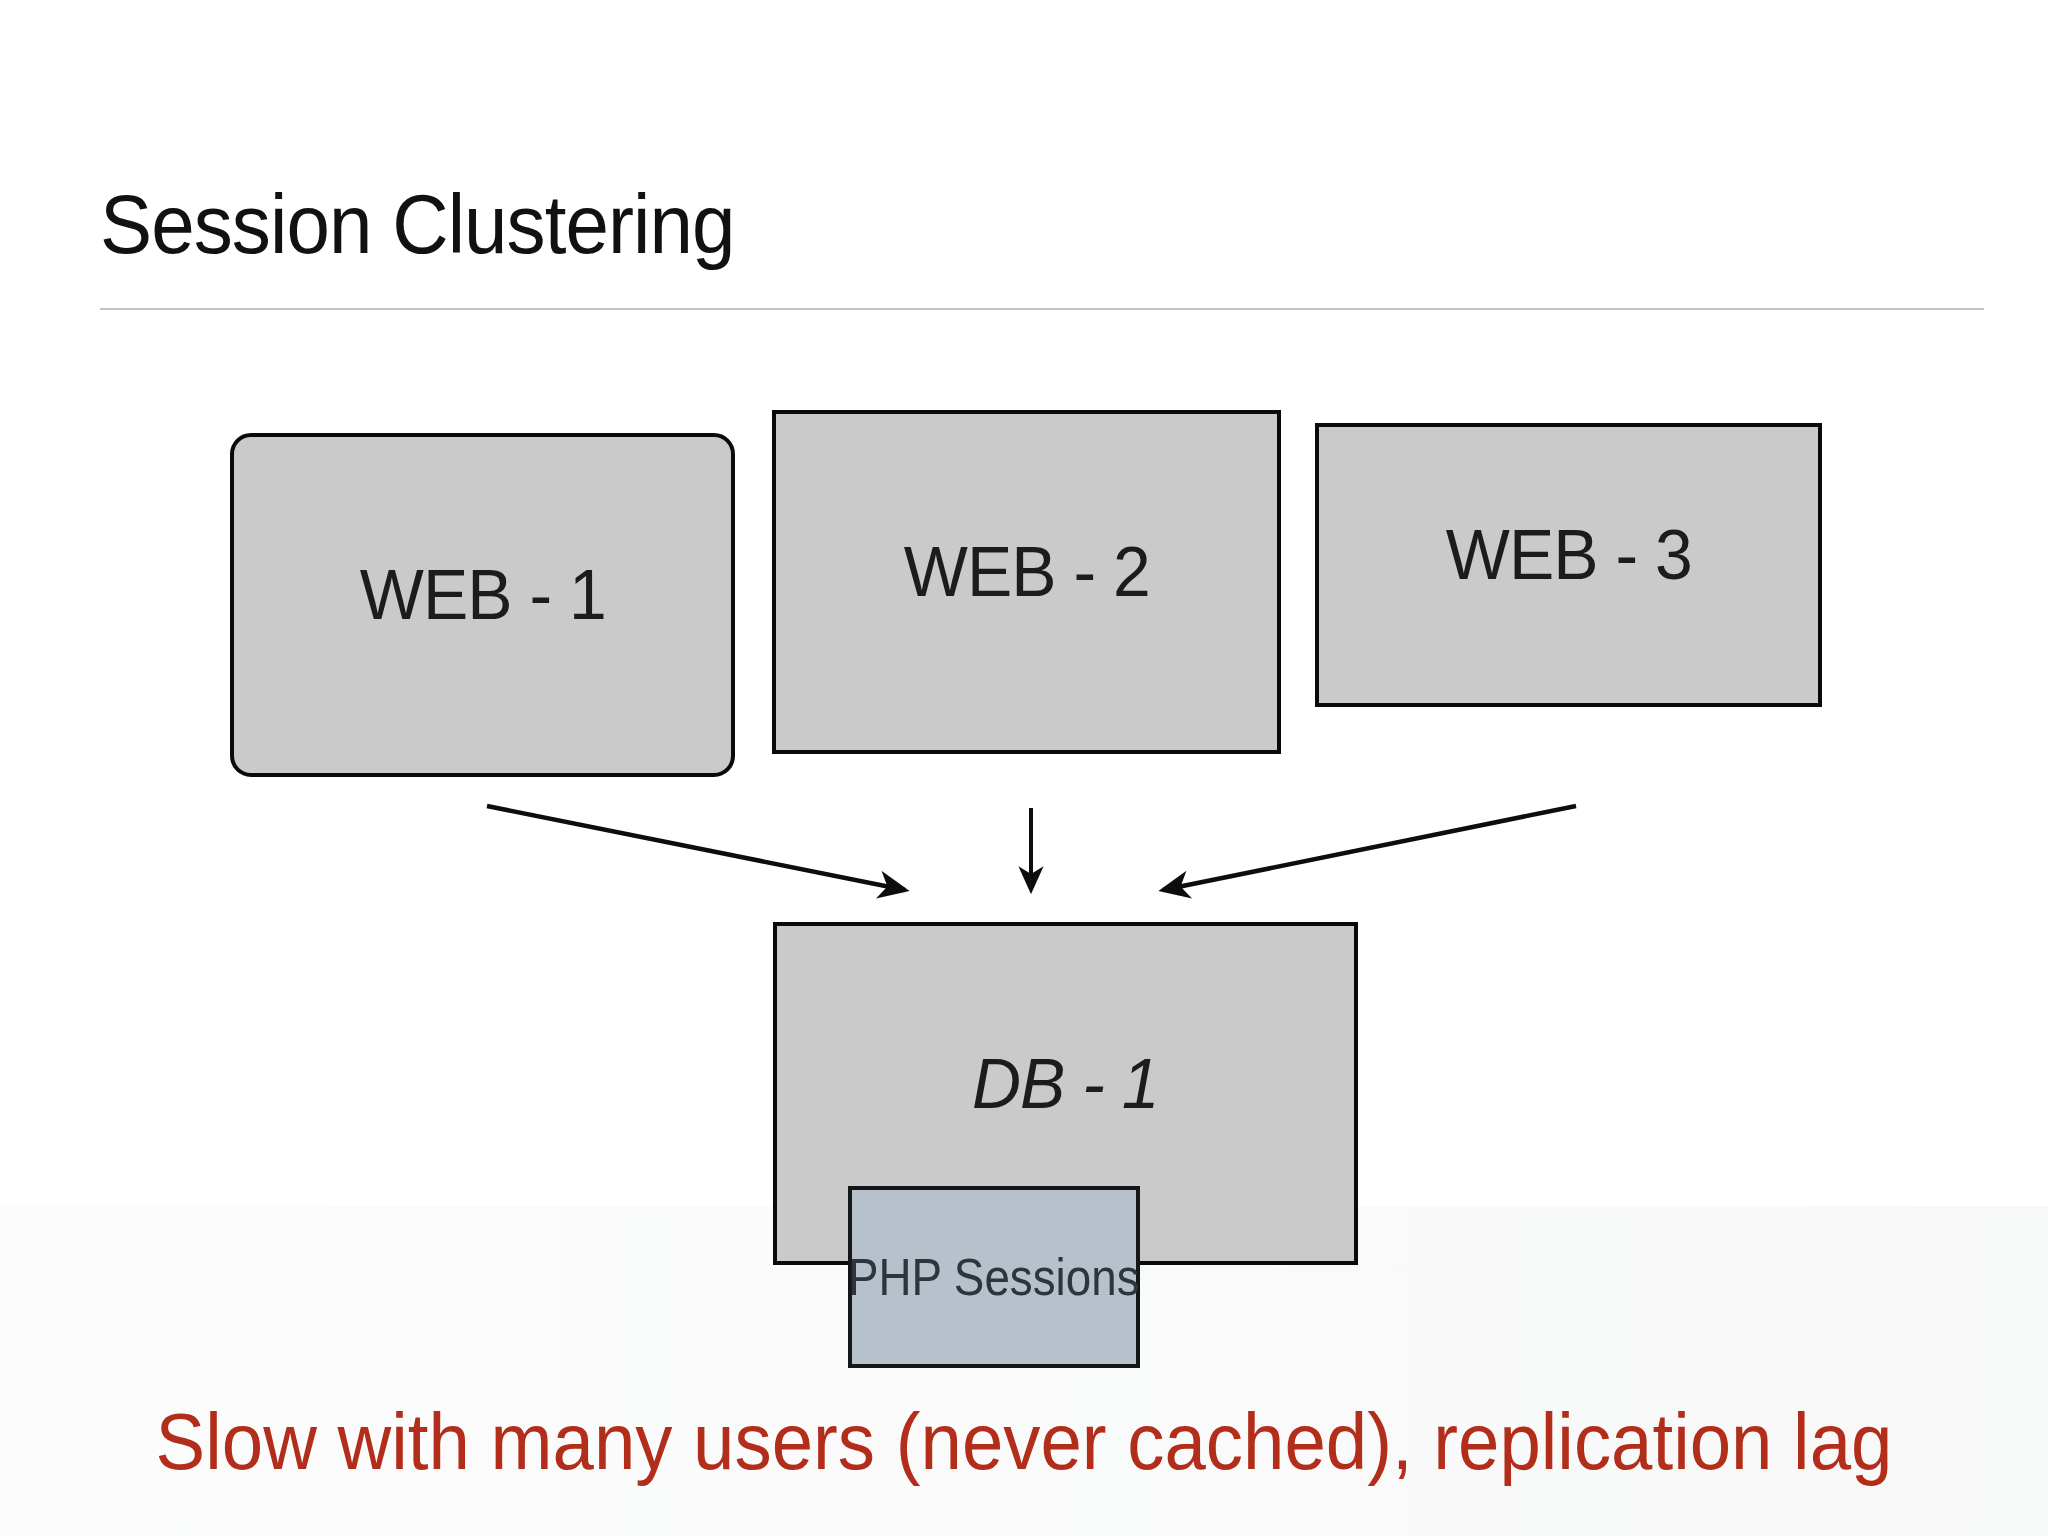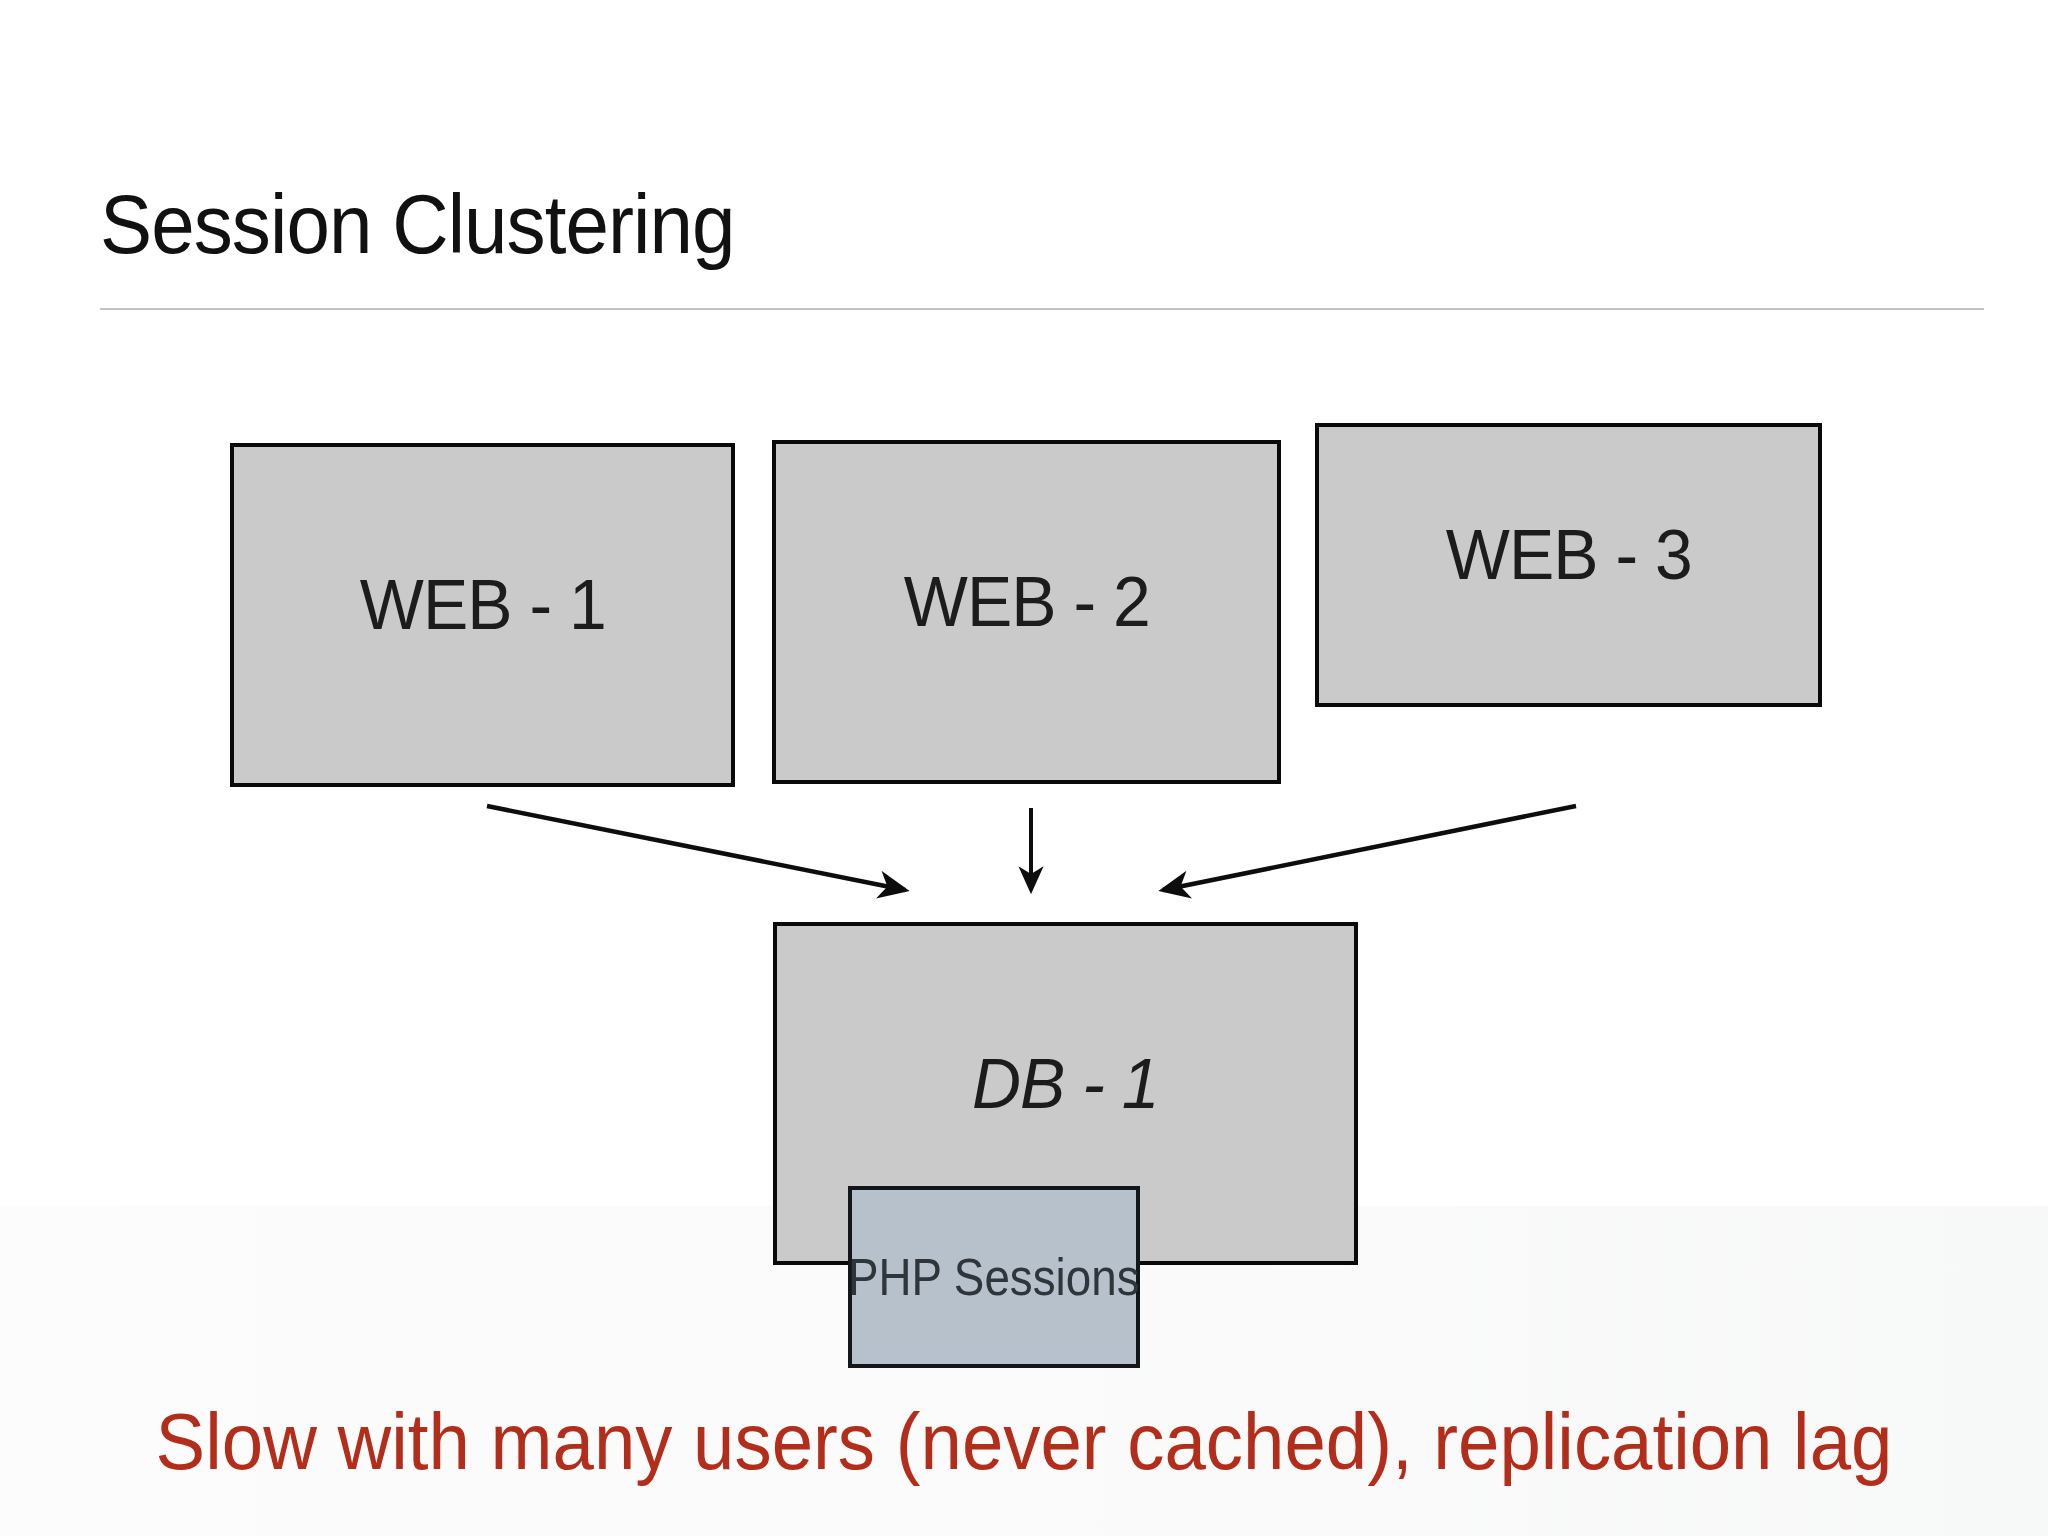--- a/index.html
+++ b/index.html
@@ -51,22 +51,22 @@
     z-index:2;
   }
   .node .label{
     font-size:70px;line-height:1;font-weight:400;
     color:var(--box-label-text);
     letter-spacing:-1px;
     transform:scaleX(0.97);transform-origin:center;
     white-space:nowrap;
     position:relative;top:-10px;
   }
-  .web-1{left:230px;top:443px;width:505px;height:344px;}
-  .web-2{left:772px;top:440px;width:509px;height:344px;}
+  .web-1{left:230px;top:433px;width:505px;height:344px;border-radius:21px;}
+  .web-2{left:772px;top:410px;width:509px;height:344px;}
   .web-3{left:1315px;top:423px;width:507px;height:284px;}
   .db-1{left:773px;top:922px;width:585px;height:343px;z-index:2;font-style:italic;}
   .php-box{
     position:absolute;left:848px;top:1186px;width:292px;height:182px;
     box-sizing:border-box;
     background:var(--php-fill);
     border:4px solid var(--php-border);
     display:flex;align-items:center;justify-content:center;
     z-index:3;
   }

